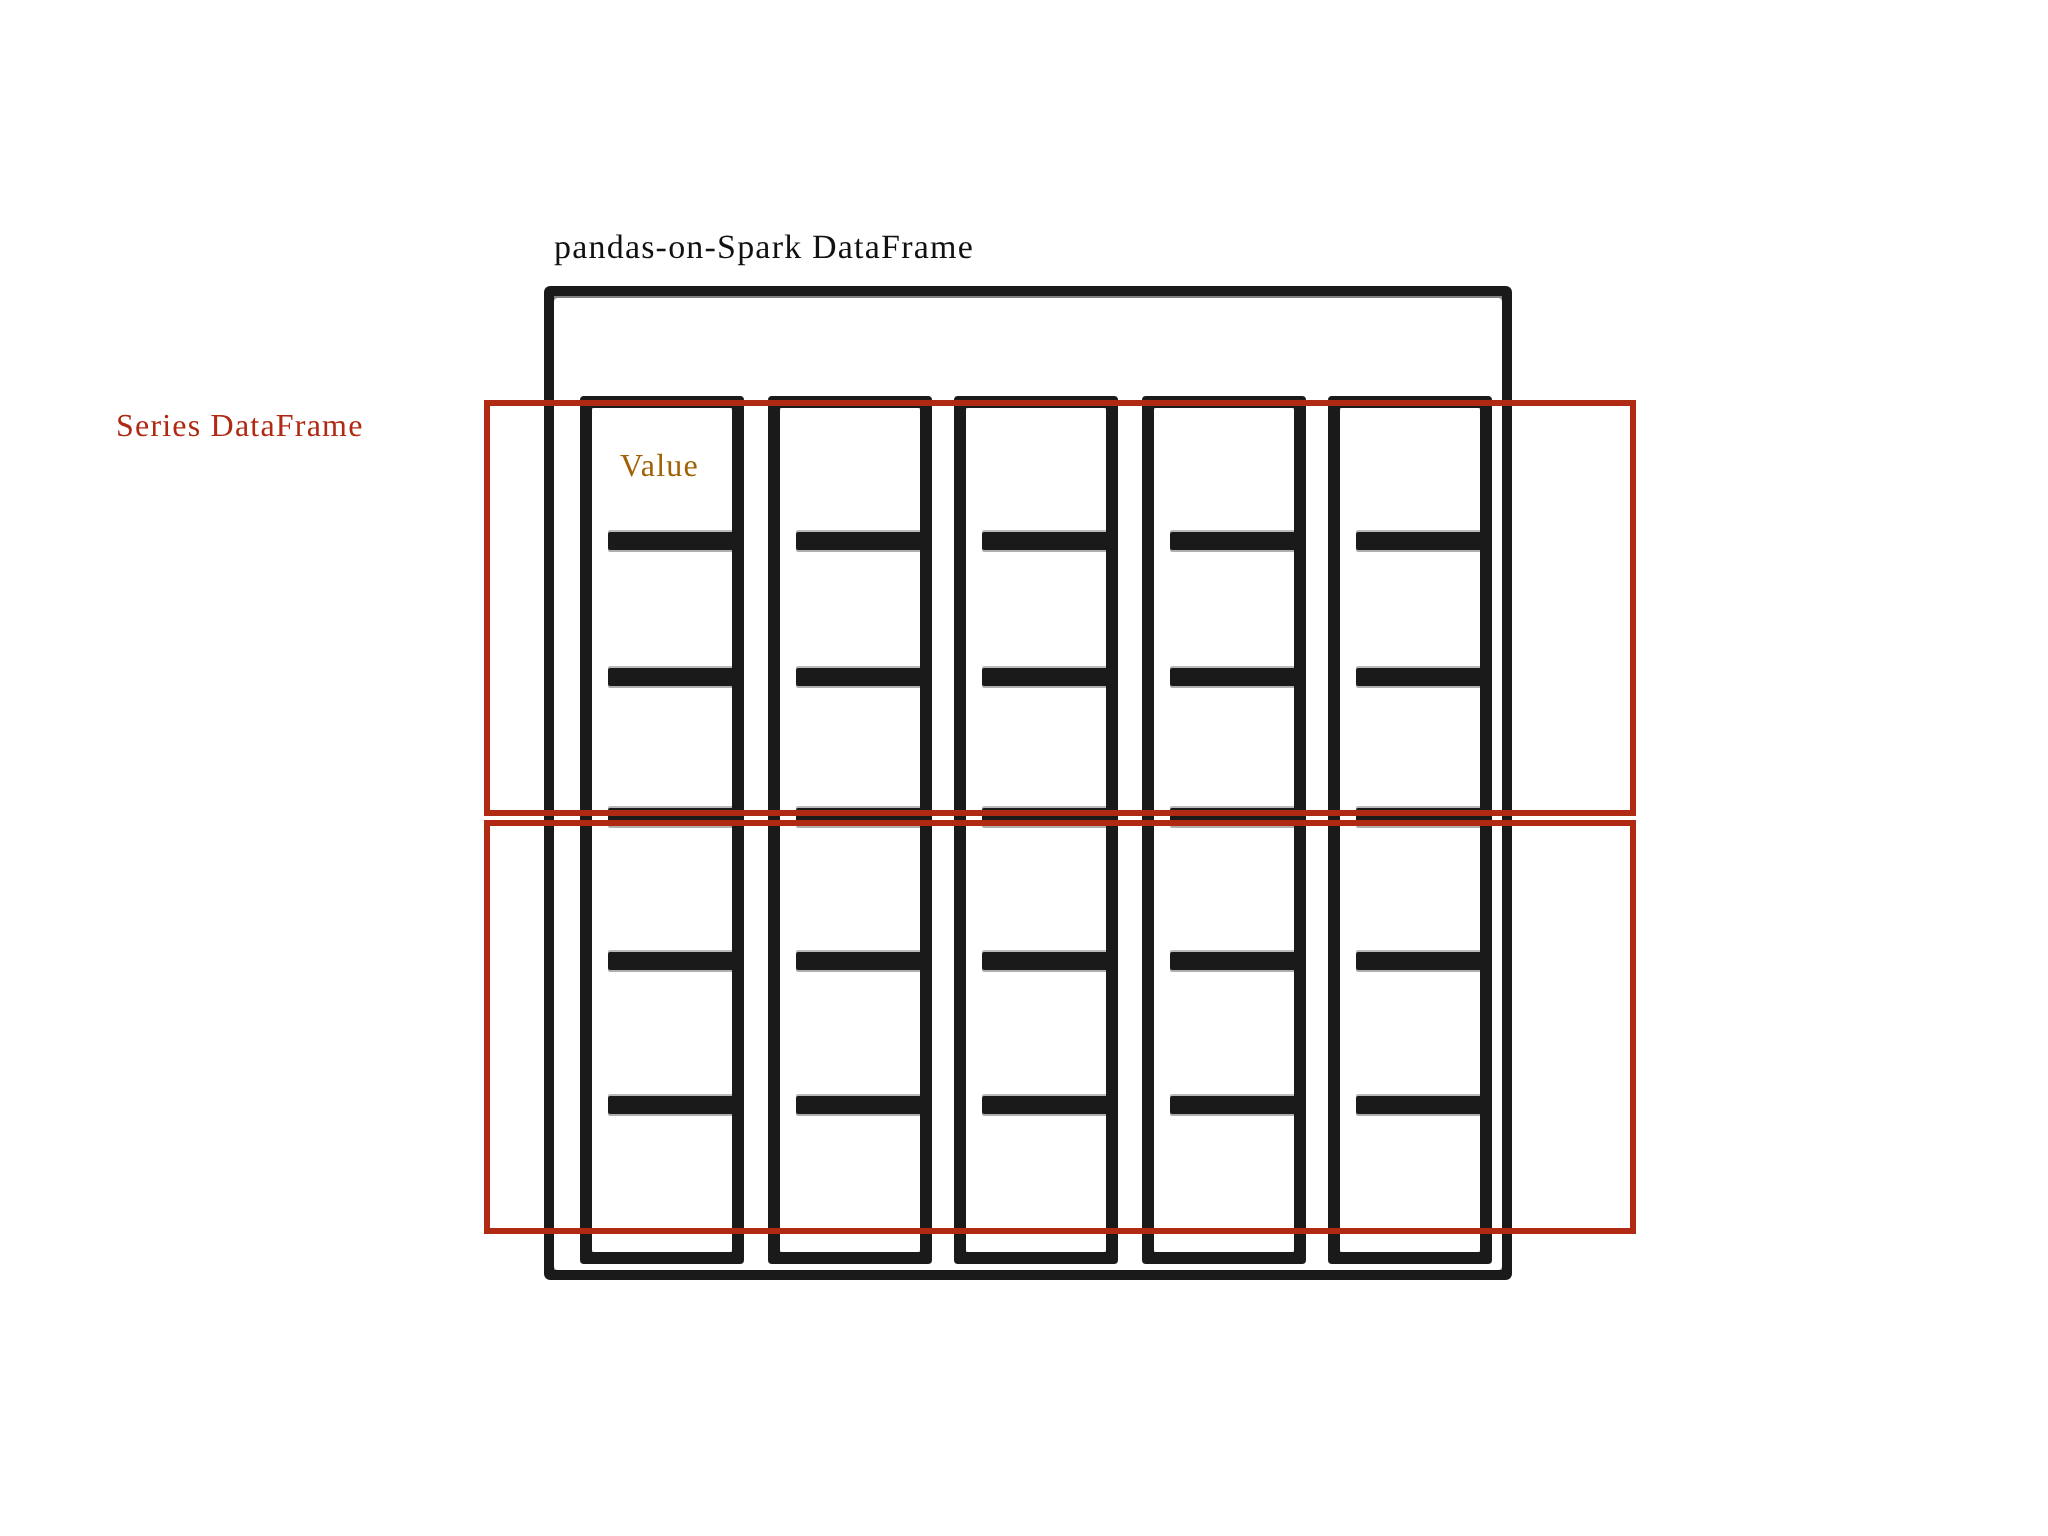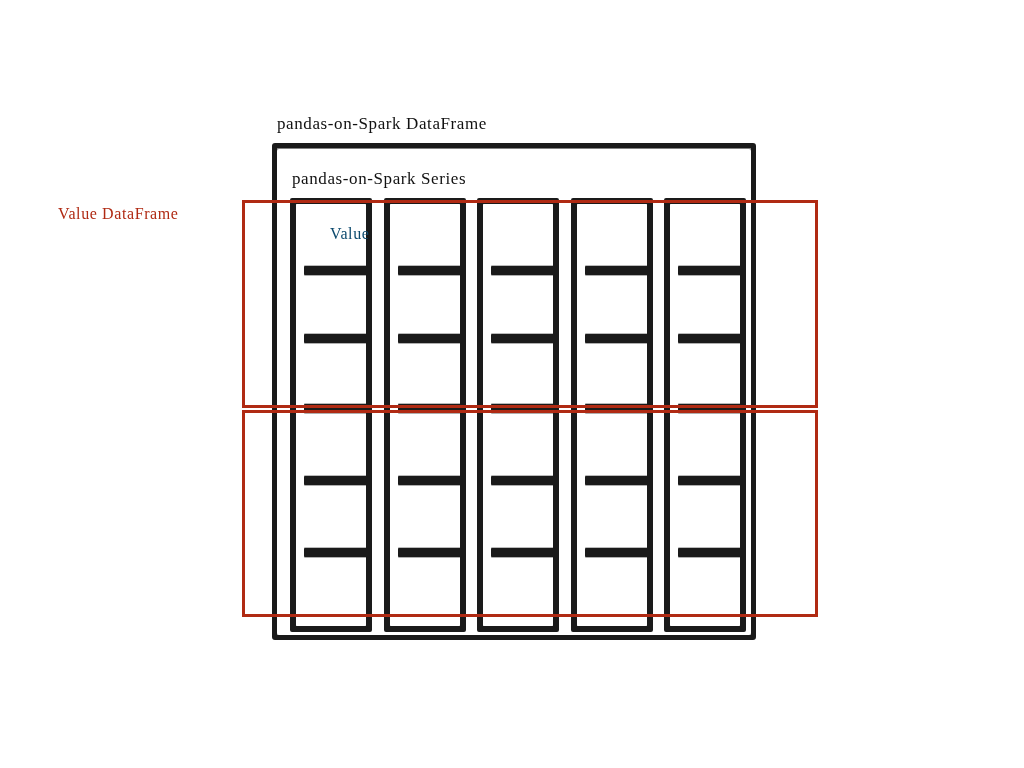--- a/index.html
+++ b/index.html
@@ -36,22 +36,21 @@
   .label-series {
     left: 292px;
     top: 169px;
     font-size: 17px;
     color: #111111;
   }
   .label-value {
     left: 310px;
     top: 225px;
     font-size: 16px;
-    color: #0c4a6e;
-    margin-left: 20px;
+    color: #a16207;
   }
   .label-pandas-df {
     left: 58px;
     top: 205px;
     font-size: 16px;
     color: #b02a13;
   }
 
   
   .box {
@@ -189,20 +188,19 @@
     <div class="dash" style="left:8px;  top:200px; width:64px;"></div>
     <div class="dash" style="left:8px;  top:272px; width:64px;"></div>
     <div class="dash" style="left:8px;  top:344px; width:64px;"></div>
   </div>
 
   <div class="red-box red-top"></div>
   <div class="red-box red-bottom"></div>
 
   <div class="label label-outer">pandas-on-Spark DataFrame</div>
 
-  <div class="label label-series">pandas-on-Spark Series</div>
 
   <div class="label label-value">Value</div>
 
   <div class="label-mask"></div>
-  <div class="label label-pandas-df">Value DataFrame</div>
+  <div class="label label-pandas-df">Series DataFrame</div>
 
 </div>
 
 </body></html>

